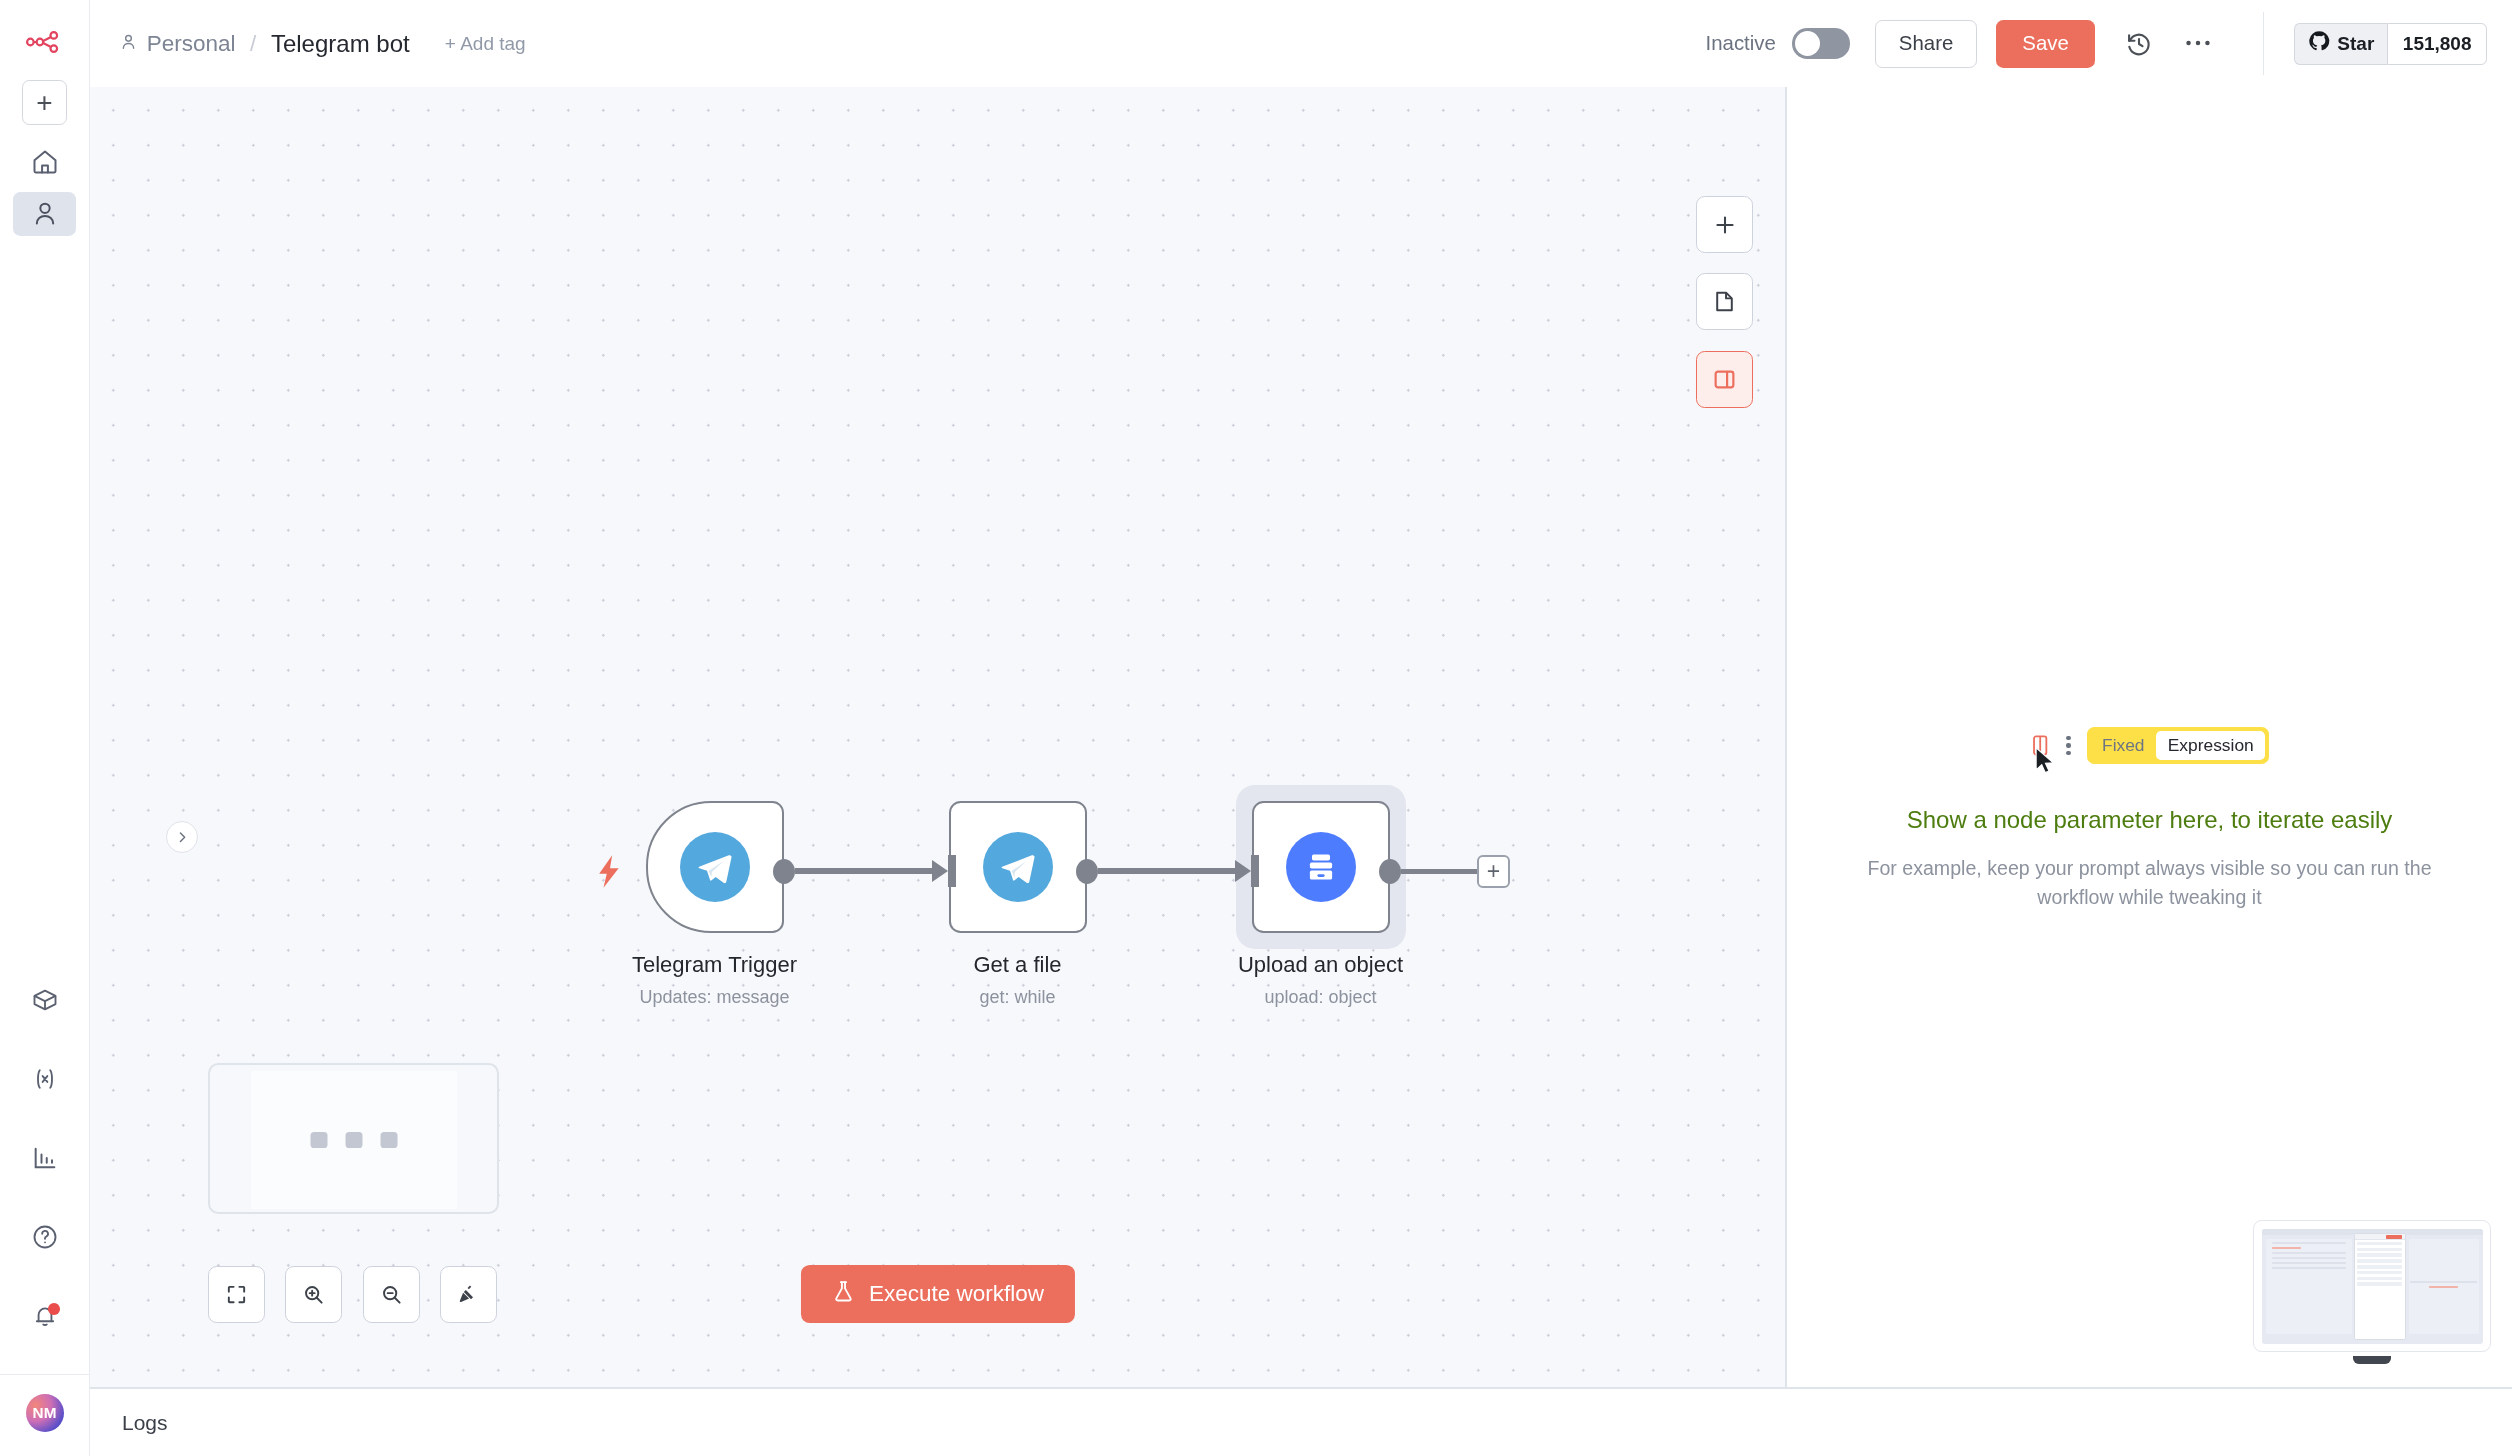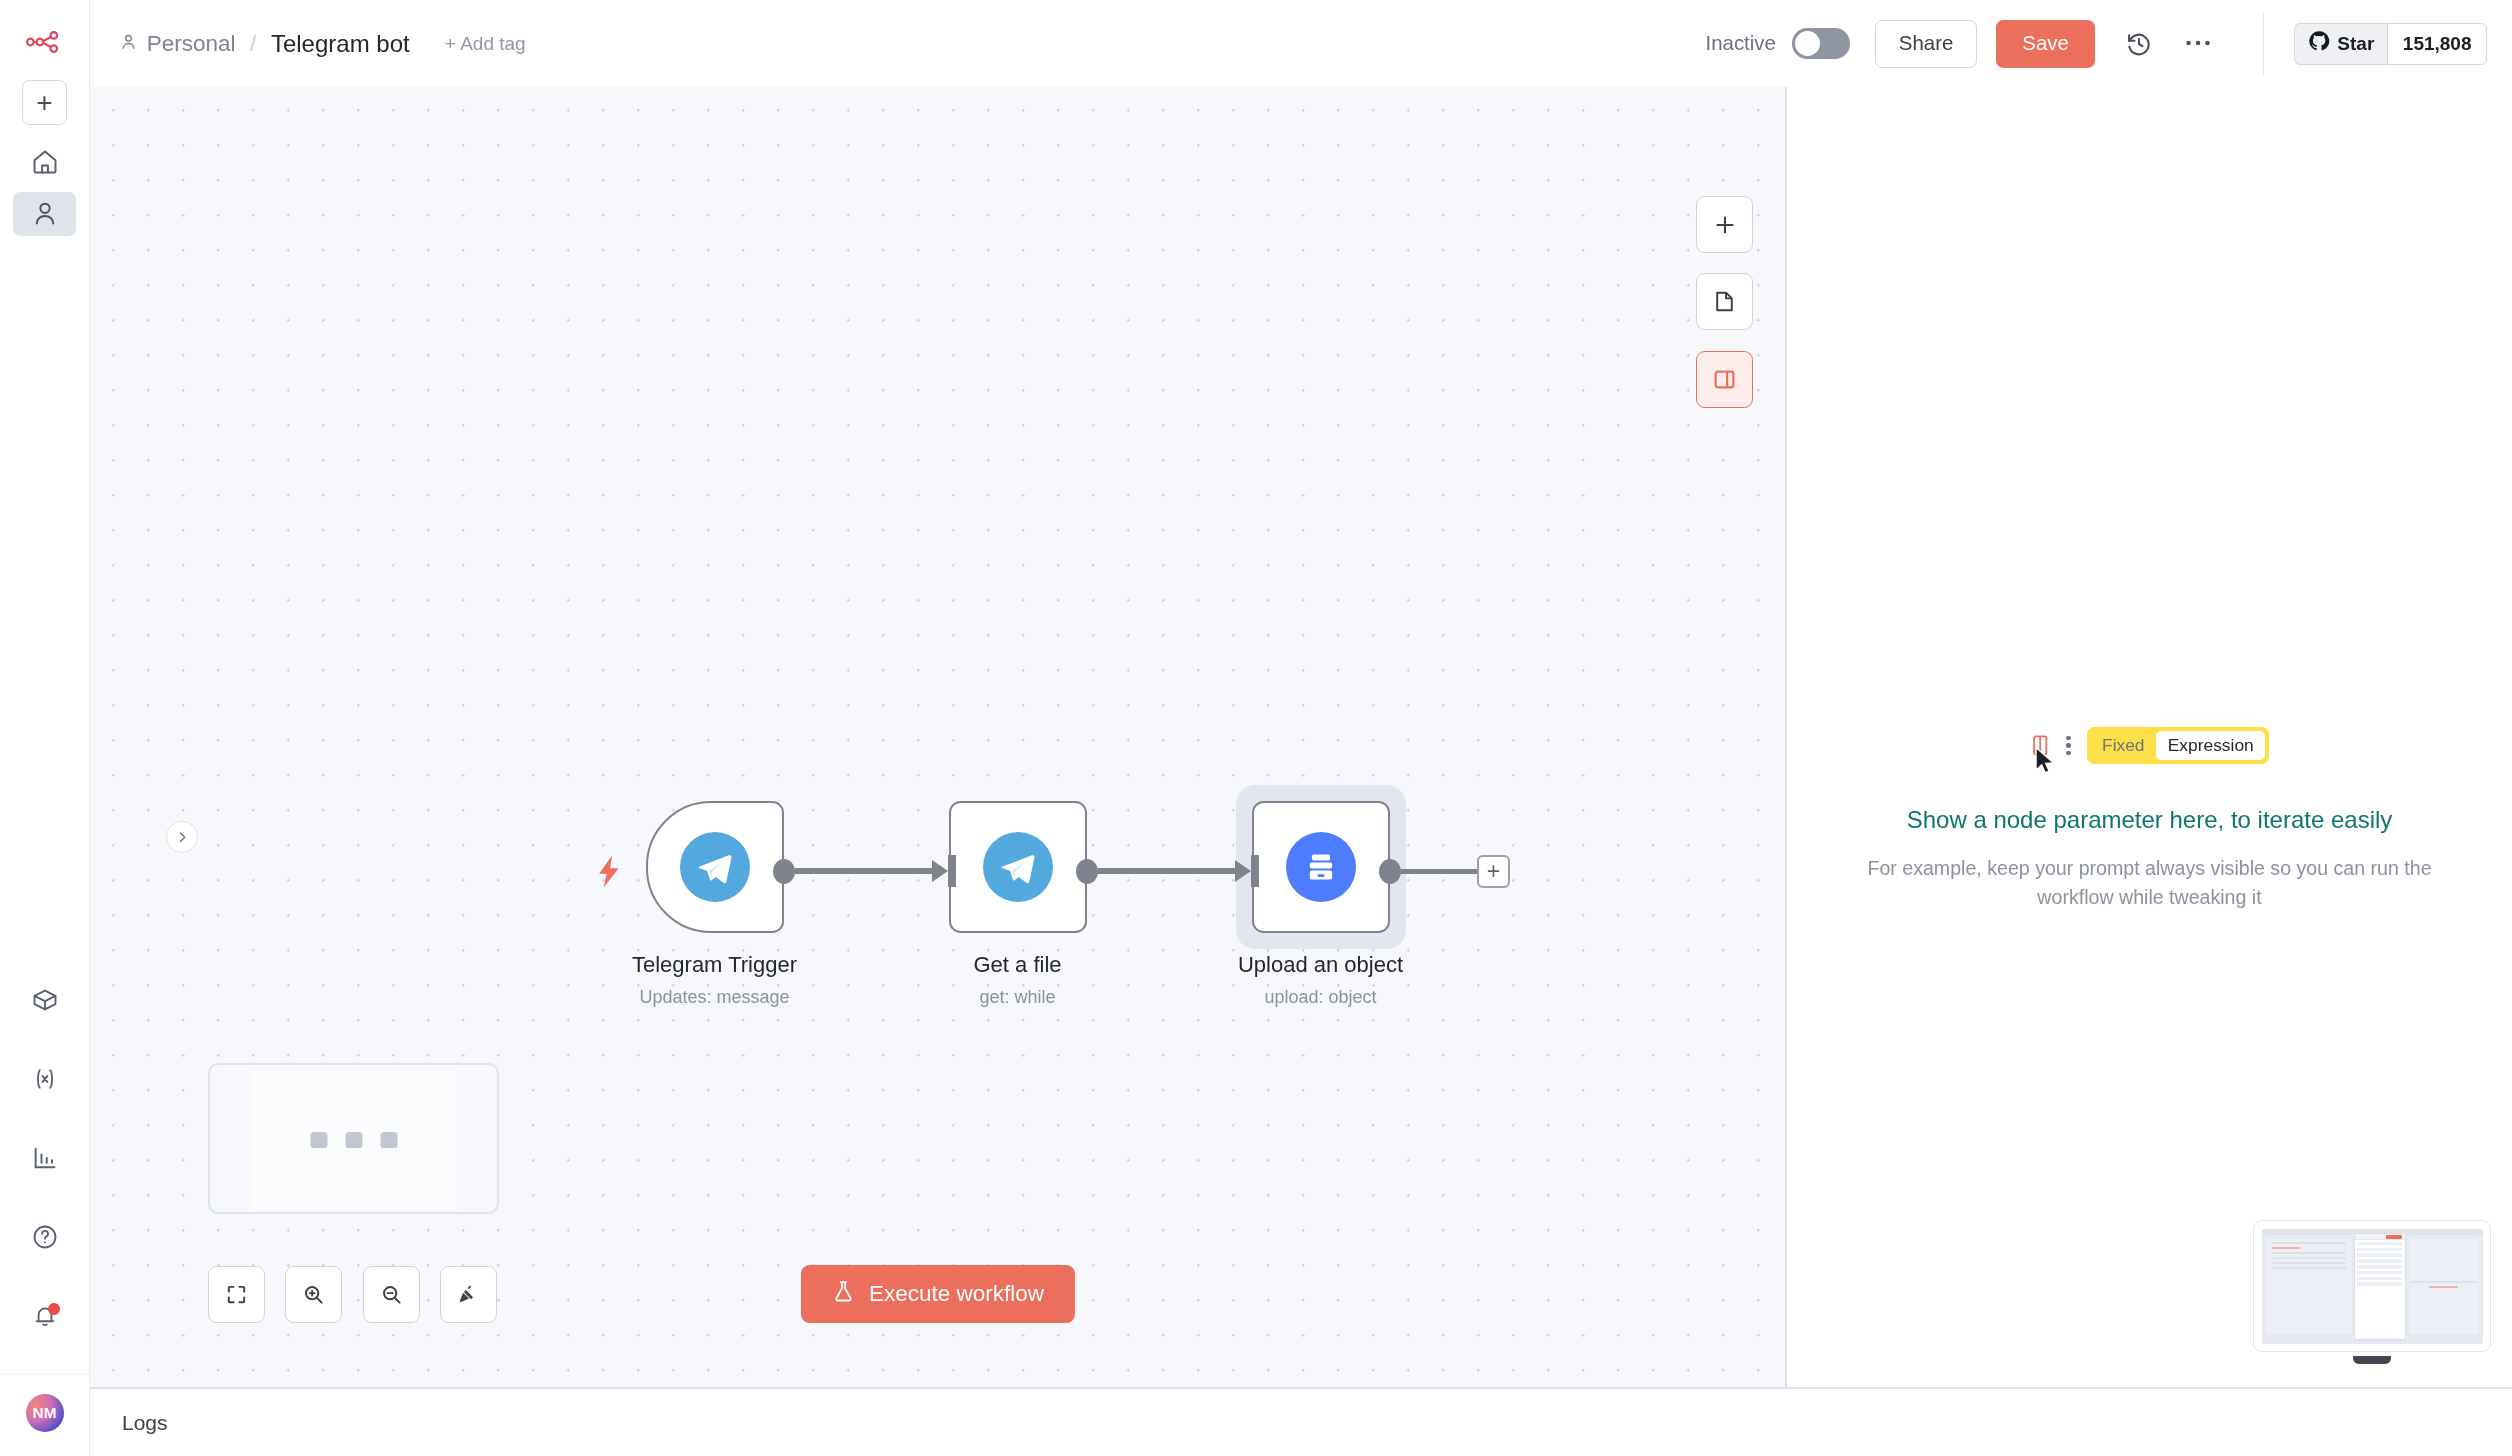--- a/index.html
+++ b/index.html
@@ -192,21 +192,21 @@
   }
   .sp-center { margin-top: 640px; width: 100%; display: flex; flex-direction: column; align-items: center; }
   .sp-toolrow { display: flex; align-items: center; gap: 16px; margin-bottom: 42px; position: relative; }
   .sp-panel-icon { color: #ec6f5e; display: flex; }
   .sp-kebab { color: #6b7280; letter-spacing: 0; display: flex; flex-direction: column; gap: 2.9px; align-items: center; }
   .kdot { width: 4.4px; height: 4.4px; border-radius: 50%; background: #6b7280; }
   .fx-toggle { display: flex; align-items: center; background: #fde047; border-radius: 7.3px; padding: 3.6px; }
   .fx { padding: 4.4px 11.6px; border-radius: 5.1px; font-size: 17.4px; color: #6d7483; }
   .fx.active { background: #fff; color: #24272e; }
   .cursor { position: absolute; left: 2.9px; top: 19px; }
-  .sp-title { font-size: 24px; color: #0f766e; text-align: center; margin-bottom: 20.4px; }
+  .sp-title { font-size: 24px; color: #4d7c0f; text-align: center; margin-bottom: 20.4px; }
   .sp-desc { font-size: 19.6px; color: #8c929e; text-align: center; line-height: 1.45; max-width: 618px; }
 
   
   .thumb {
     position: absolute; right: 5.8px; bottom: 7.3px; width: 269px; height: 174px;
   }
   .thumb-frame {
     position: absolute; left: 16px; top: 14.5px; width: 238px; height: 132px;
     background: #fff; border: 1.5px solid #e2e5ec; border-radius: 8.7px; overflow: hidden;
   }

